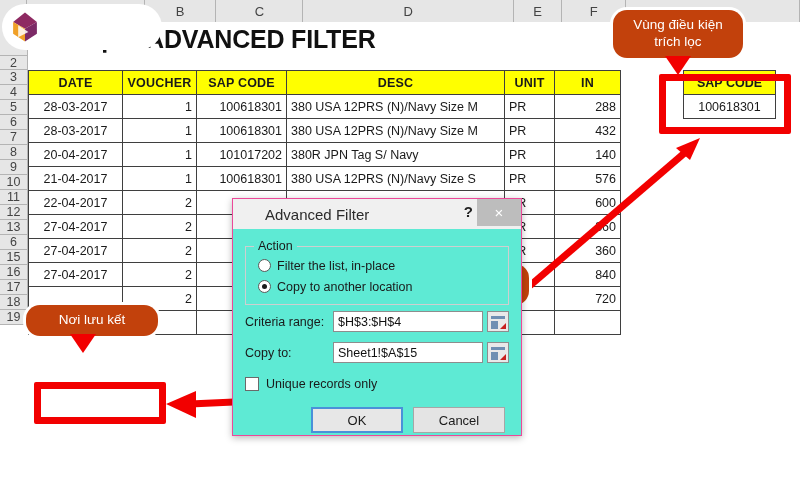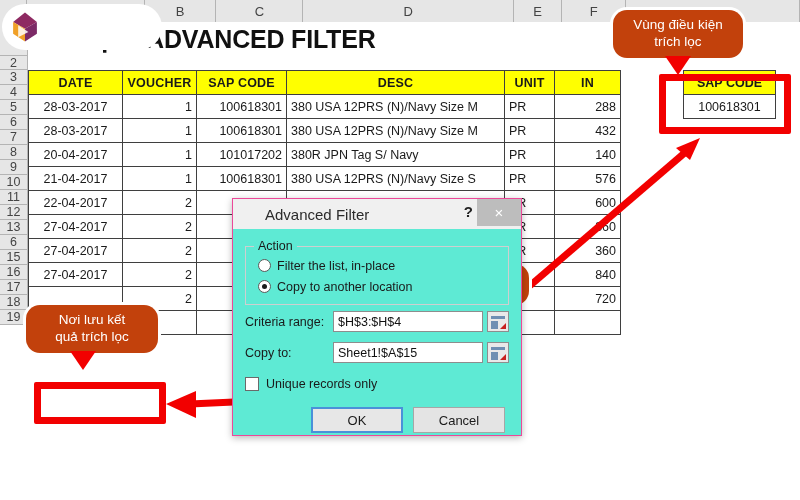--- a/index.html
+++ b/index.html
@@ -471,21 +471,20 @@
     <div class="tail" style="left:52px; bottom:-17px;"></div>
   </div>
 
   <div class="callout" style="left:399px; top:264px; width:130px; padding-top:12px; padding-bottom:12px;">
     <div>Bảng kê nhập</div>
     <div class="tail" style="left:82px; bottom:-17px;"></div>
   </div>
 
   <div class="callout" style="left:26px; top:305px; width:132px;">
     <div>Nơi lưu  kết</div>
-    <div>quả trích lọc</div>
     <div class="tail" style="left:44px; bottom:-17px;"></div>
   </div>
 
   <div class="dialog">
     <div class="dlg-title-bar">
       <div class="dlg-title">Advanced Filter</div>
       <div class="dlg-help">?</div>
       <div class="dlg-close">×</div>
     </div>
 

